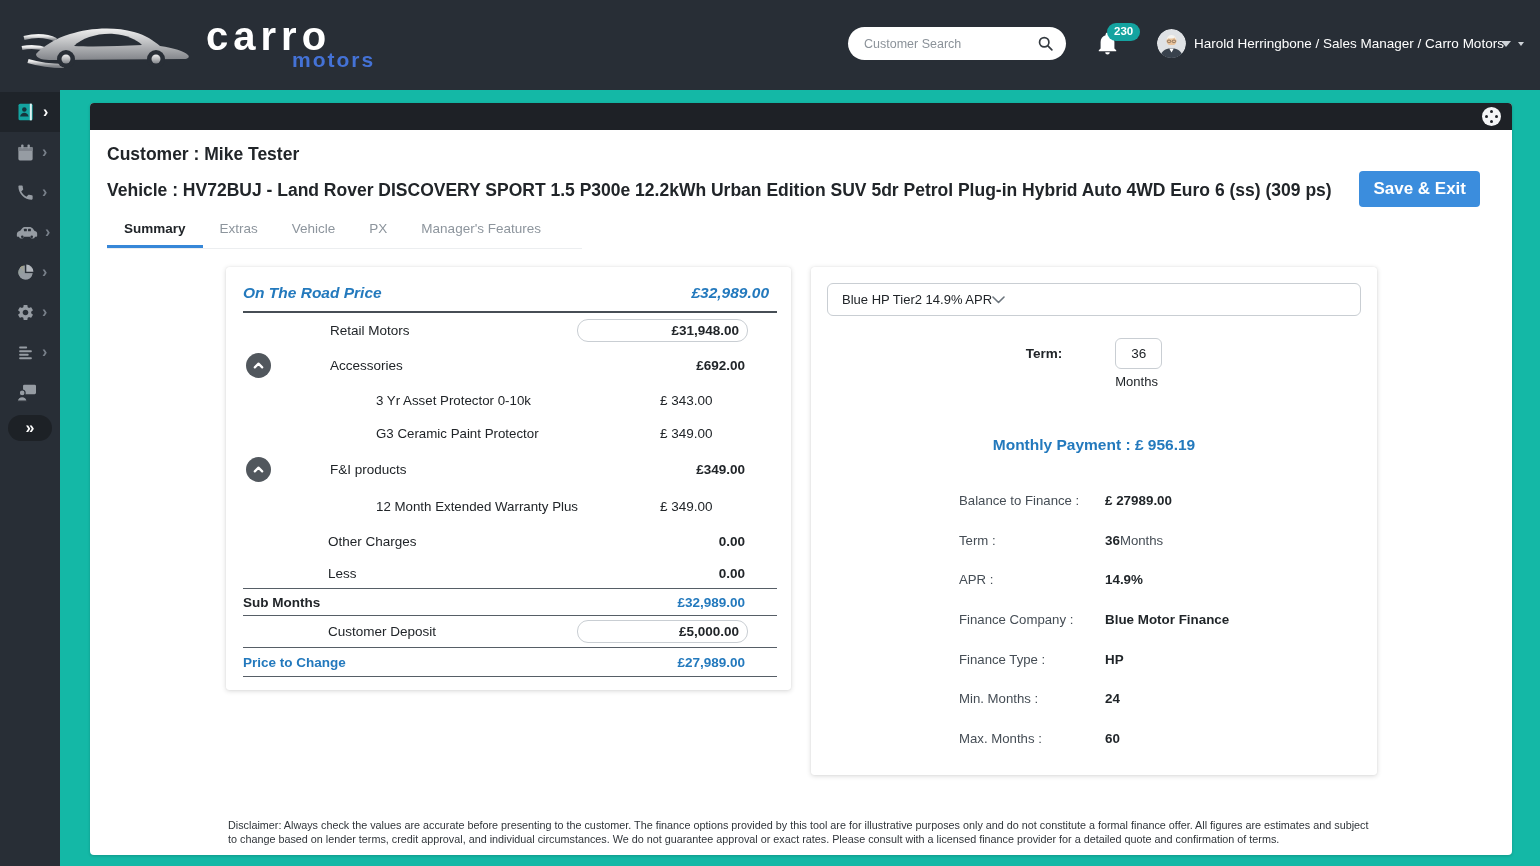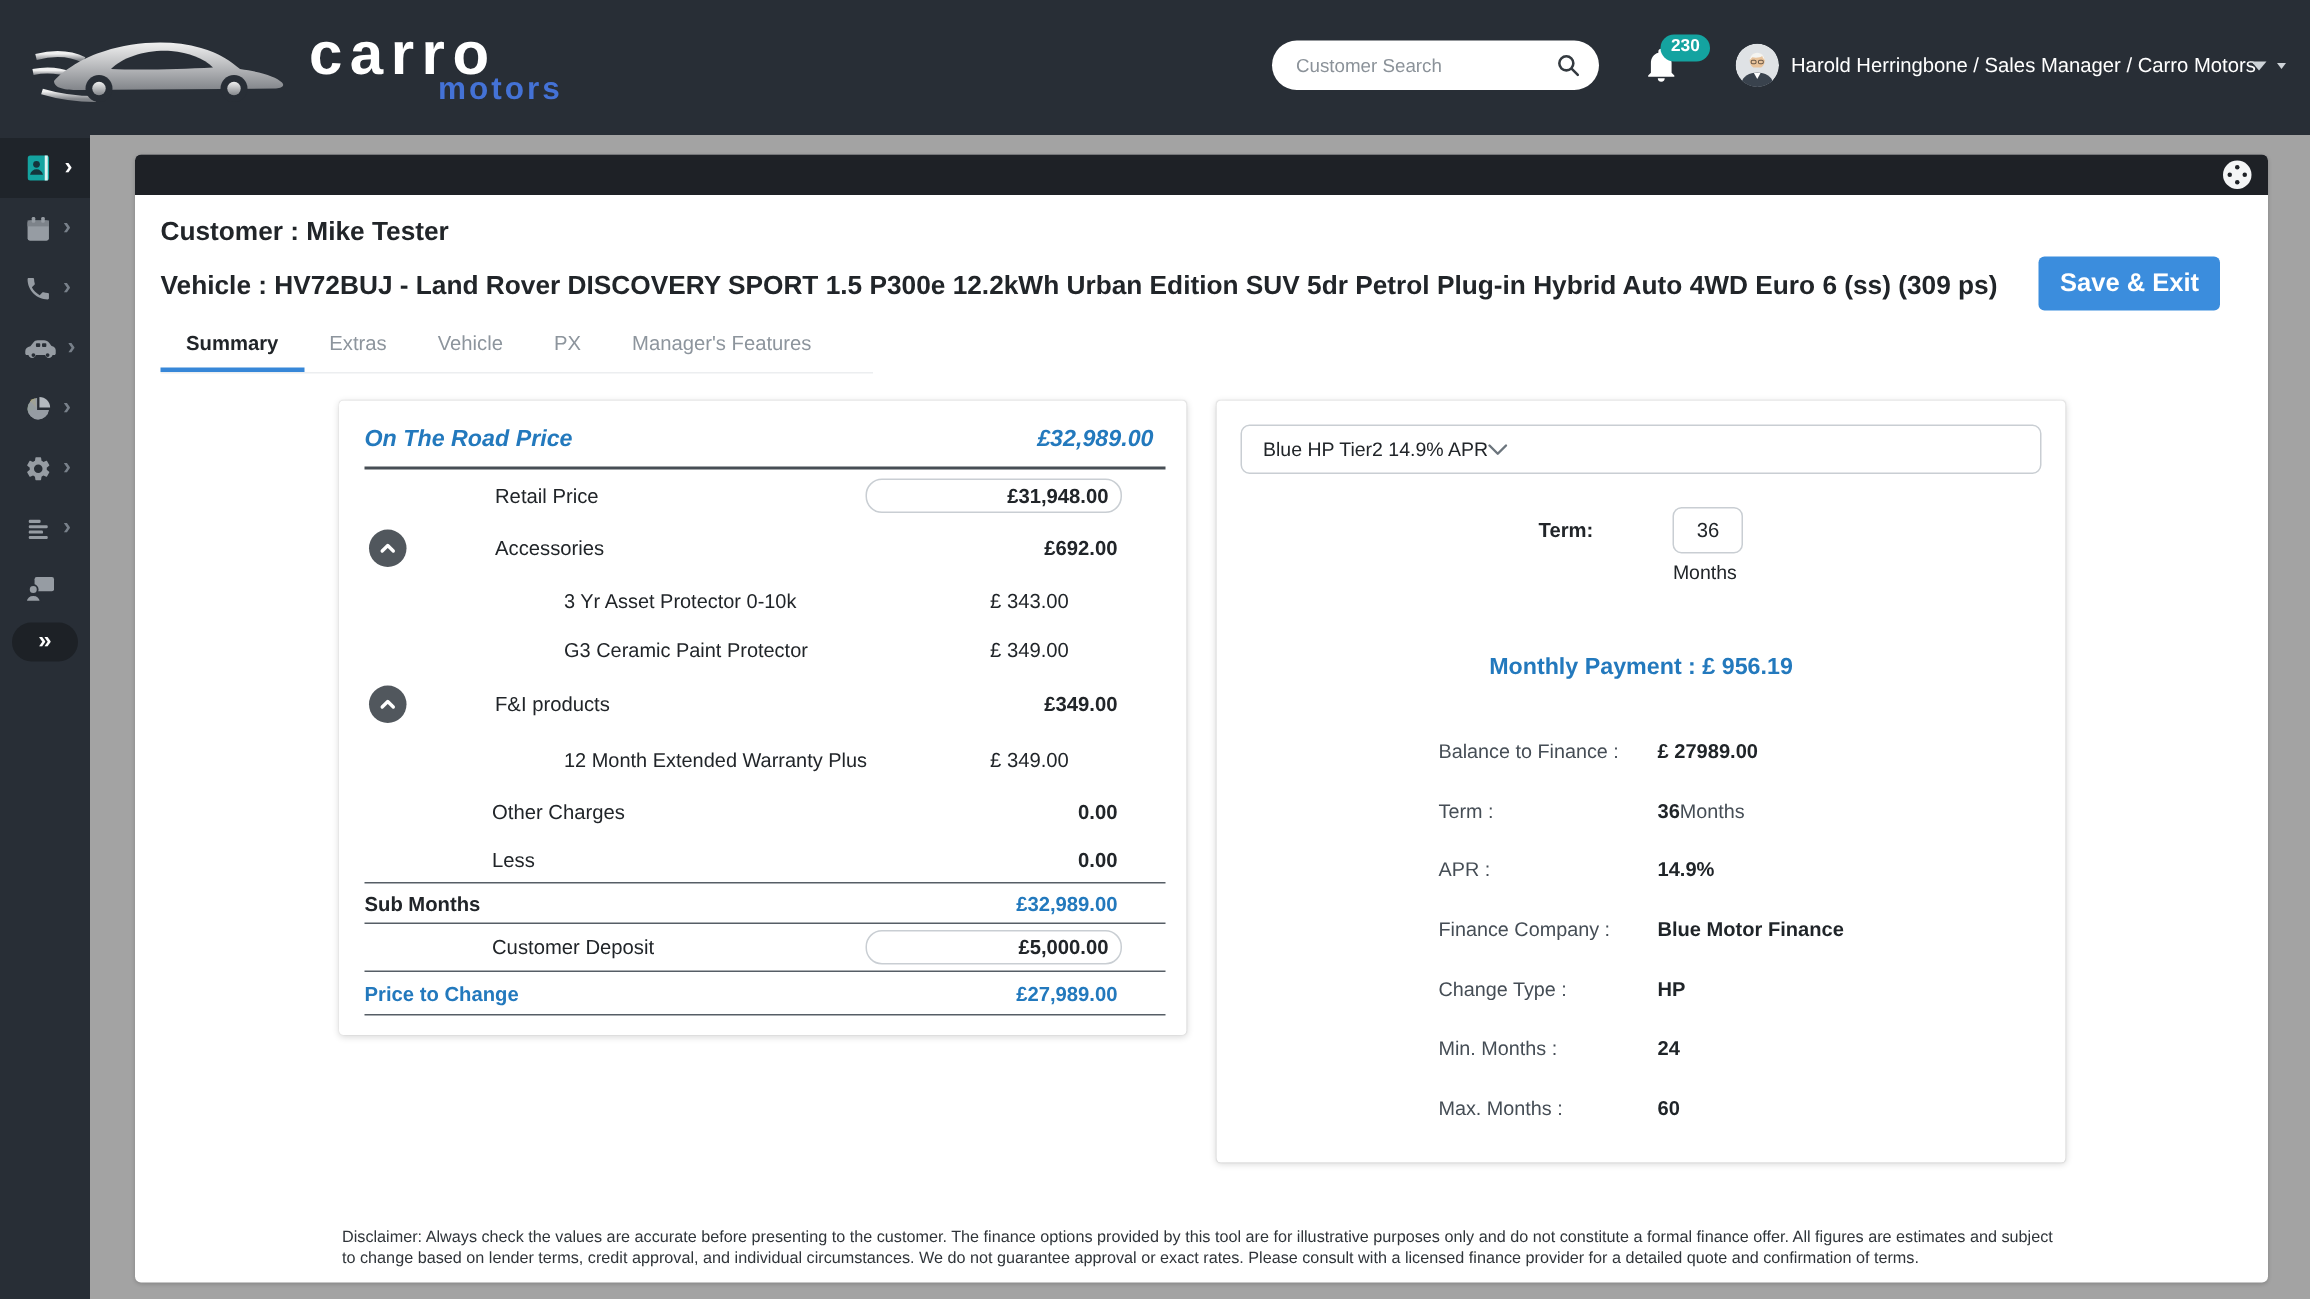--- a/index.html
+++ b/index.html
@@ -37,21 +37,21 @@
   .sb-item { position:absolute; left:0; width:60px; height:40px; display:flex; align-items:center;
     padding-left:16px; cursor:pointer; }
   .sb-item .sb-chev { margin-left:7px; color:#78808a; font-size:16px; line-height:14px; font-weight:700; }
   .sb-item.active { background:#1f242a; }
   .sb-item.active .sb-chev { color:#ffffff; }
   .sb-collapse { position:absolute; left:8px; top:325px; width:44px; height:26px; border-radius:13px;
     background:#1d2126; color:#fff; font-size:16px; font-weight:700; display:flex; align-items:center;
     justify-content:center; cursor:pointer; }
 
   
-  .main { position:absolute; left:60px; top:90px; width:1480px; height:776px; background:#a3a3a3; }
+  .main { position:absolute; left:60px; top:90px; width:1480px; height:776px; background:#14b8a6; }
   .panel { position:absolute; left:30px; top:13px; width:1422px; height:752px; background:#ffffff;
     border-radius:4px; box-shadow:0 1px 3px rgba(0,0,0,.18); }
   .panel-bar { height:27px; background:#1e2126; border-radius:4px 4px 0 0; position:relative; }
   .dpad { position:absolute; right:11px; top:4px; width:19px; height:19px; border-radius:50%;
     background:#f4f5f6; cursor:pointer; }
   .dpad .dot { position:absolute; width:3px; height:3px; border-radius:50%; background:#1e2126; }
   .dpad .n { left:8px; top:3px; } .dpad .s { left:8px; bottom:3px; }
   .dpad .w { left:3px; top:8px; } .dpad .e { right:3px; top:8px; }
 
   .cust-line { position:absolute; left:17px; top:41px; font-size:17.5px; font-weight:700; color:#212529; }
@@ -265,21 +265,21 @@
 
     <div class="cards-row">
 
       <div class="subcard price-card">
         <div class="pc-head">
           <span>On The Road Price</span>
           <span>£32,989.00</span>
         </div>
         <div class="pc-rows">
           <div class="pc-row" style="height:34px">
-            <span class="lbl-1">Retail Price</span>
+            <span class="lbl-1">Retail Motors</span>
             <input class="price-input" value="£31,948.00" style="">
           </div>
           <div class="pc-row" style="height:36px">
             <button class="collapse-btn">
               <svg width="13" height="13" viewBox="0 0 14 14">
                 <polyline points="3,9 7,5 11,9" fill="none" stroke="#ffffff" stroke-width="2.4" stroke-linecap="round" stroke-linejoin="round"></polyline>
               </svg>
             </button>
             <span class="lbl-1">Accessories</span>
             <span class="v-right">£692.00</span>
@@ -361,21 +361,21 @@
             <span class="fd-label">APR :</span>
             <span class="fd-value">14.9%</span>
             <span class="fd-suffix"></span>
           </div>
           <div class="fd-row">
             <span class="fd-label">Finance Company :</span>
             <span class="fd-value">Blue Motor Finance</span>
             <span class="fd-suffix"></span>
           </div>
           <div class="fd-row">
-            <span class="fd-label">Change Type :</span>
+            <span class="fd-label">Finance Type :</span>
             <span class="fd-value">HP</span>
             <span class="fd-suffix"></span>
           </div>
           <div class="fd-row">
             <span class="fd-label">Min. Months :</span>
             <span class="fd-value">24</span>
             <span class="fd-suffix"></span>
           </div>
           <div class="fd-row">
             <span class="fd-label">Max. Months :</span>

